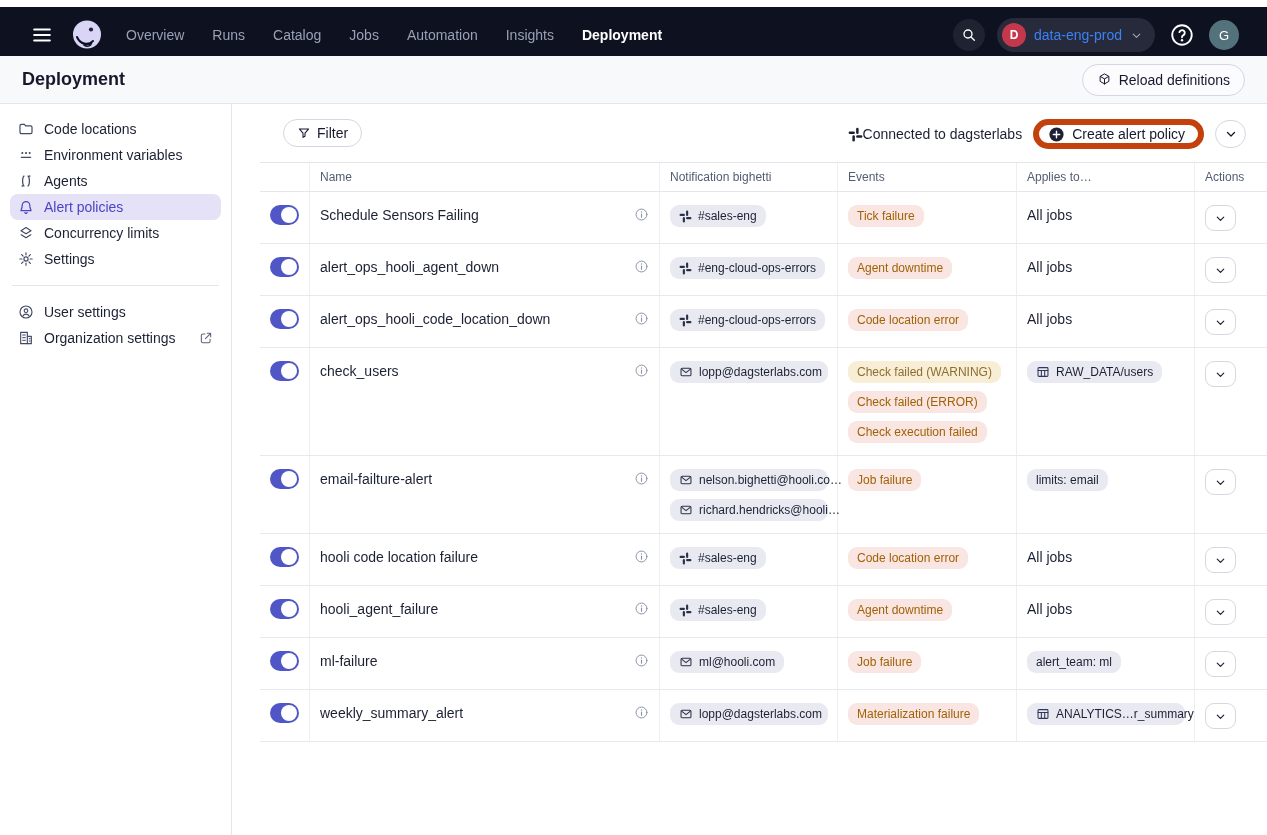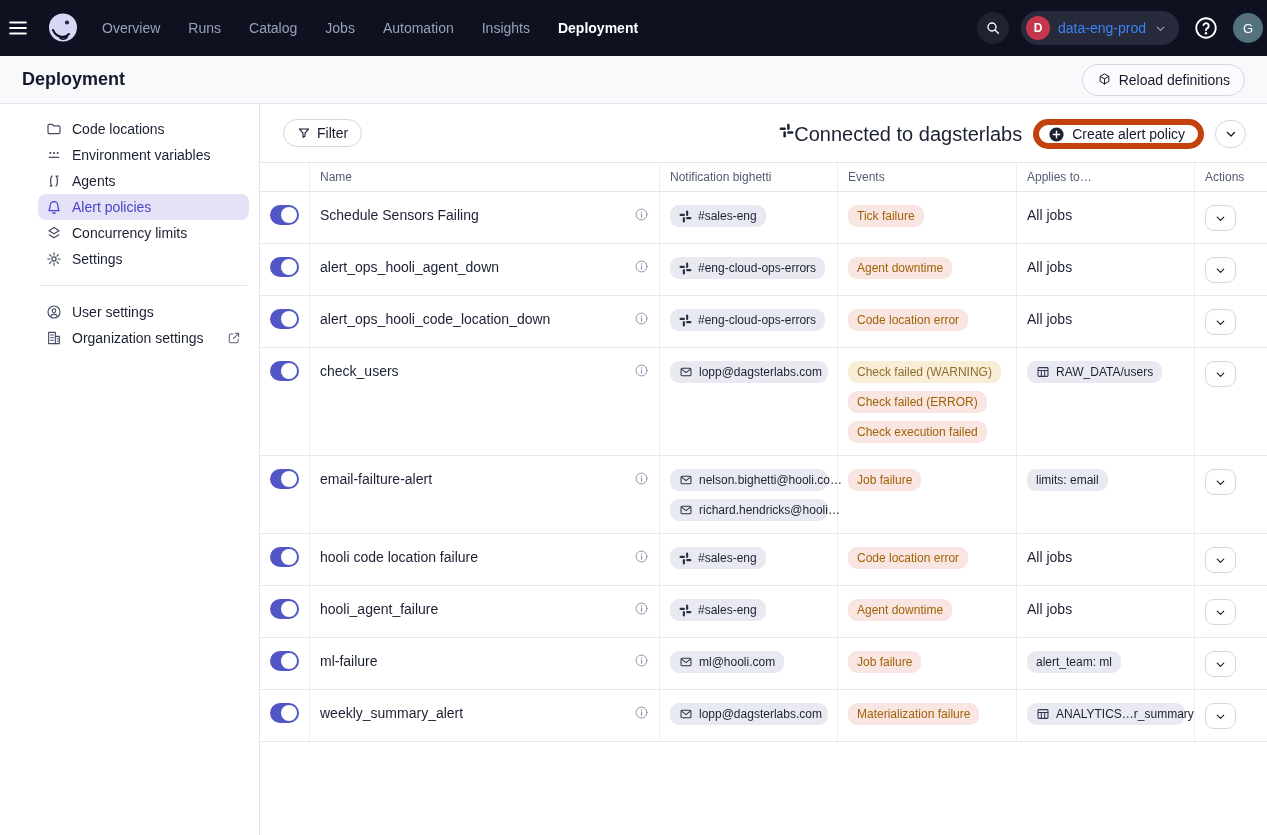--- a/index.html
+++ b/index.html
@@ -1,21 +1,21 @@
 <!DOCTYPE html>
 <html><head>
 <meta charset="utf-8">
 <style>
   * { margin:0; padding:0; box-sizing:border-box; }
   html,body { width:1267px; height:835px; overflow:hidden; background:#fff;
     font-family:"Liberation Sans","DejaVu Sans",sans-serif; color:#1c2033; }
 
   
-  #topnav { position:absolute; top:0; left:0; width:1267px; height:56px;
-    background:#0d1120; display:flex; align-items:center; padding:0 4px; }
+  #topnav { position:absolute; top:7px; left:0; width:1267px; height:56px;
+    background:#0d1120; display:flex; align-items:center; padding:0 28px; }
   .hamburger { color:#fff; width:28px; height:28px; display:flex; align-items:center; justify-content:center; cursor:pointer; }
   .logo { width:34px; height:34px; margin:0 22px 0 14px; }
   .navitems { display:flex; gap:28px; }
   .navitem { font-size:14px; color:#9aa1b5; cursor:pointer; }
   .navitem.active { color:#fff; font-weight:bold; }
   .topnav-right { margin-left:auto; display:flex; align-items:center; gap:12px; }
   .searchbtn { width:32px; height:32px; border-radius:50%; background:#1e2231; color:#fff;
     display:flex; align-items:center; justify-content:center; cursor:pointer; }
   .orgpill { height:34px; background:#262a3a; border-radius:17px; display:flex; align-items:center;
     gap:8px; padding:0 12px 0 5px; cursor:pointer; }
@@ -30,37 +30,37 @@
   
   #pagehead { position:absolute; top:56px; left:0; width:1267px; height:48px; background:#f8f9fb;
     border-bottom:1px solid #e4e6ec; display:flex; align-items:center; padding:0 22px; }
   .pagetitle { font-size:18px; font-weight:bold; color:#17182c; }
   .reloadbtn { margin-left:auto; height:32px; border-radius:16px; border:1px solid #d3d7e1;
     background:#fcfcfe; display:flex; align-items:center; gap:7px; padding:0 14px;
     font-size:14px; color:#17182c; cursor:pointer; }
 
   
   #sidebar { position:absolute; top:104px; left:0; width:232px; bottom:0; background:#fff;
-    border-right:1px solid #e4e6ec; padding:12px 10px 0 10px;margin-left:28px; }
+    border-right:1px solid #e4e6ec; padding:12px 10px 0 10px; }
   .sideitem { display:flex; align-items:center; gap:10px; height:26px; padding:0 8px;
     border-radius:8px; font-size:14px; color:#1c2033; cursor:pointer; margin-bottom:0; }
   .sideitem .sicon { color:#434a63; display:flex; width:16px; justify-content:center; }
   .sideitem.active { background:#e5e2f8; color:#4a44c6; }
   .sideitem.active .sicon { color:#4a44c6; }
   .sidedivider { border-top:1px solid #e4e6ec; margin:13px 2px; }
   .sideitem .extlink { margin-left:auto; color:#5d6residual479; color:#5d6479; display:flex; }
 
   
   #main { position:absolute; left:260px; top:104px; width:1007px; bottom:0; background:#fff; }
   #toolbar { position:relative; height:58px; }
   .filterbtn { position:absolute; left:23px; top:15px; height:28px; border-radius:14px;
     border:1px solid #d3d7e1; background:#fff; display:flex; align-items:center; gap:6px;
     padding:0 13px; font-size:14px; color:#17182c; cursor:pointer; }
   .toolbar-right { position:absolute; right:21px; top:15px; display:flex; align-items:center; gap:11px; }
-  .connected { display:flex; font-size:20px; color:#1c2033; }
+  .connected { display:flex; align-items:center; font-size:14px; color:#1c2033; }
   .createbtn { height:30px; border-radius:15px; border:6px solid #c2410c; background:#fff;
     display:flex; align-items:center; gap:7px; padding:0 13px 0 9px; font-size:14px; color:#17182c; cursor:pointer; }
   .caretbtn { width:31px; height:28px; border-radius:14px; border:1px solid #d3d7e1; background:#fff;
     display:flex; align-items:center; justify-content:center; color:#17182c; cursor:pointer; }
 
   
   .tbl { width:1007px; }
   .tblrow { display:grid; grid-template-columns:50px 350px 178px 179px 178px 72px; }
   .thead { border-top:1px solid #e4e6ec; border-bottom:1px solid #e4e6ec; height:30px; }
   .th { font-size:12px; color:#525c74; display:flex; align-items:center; padding:0 10px;

